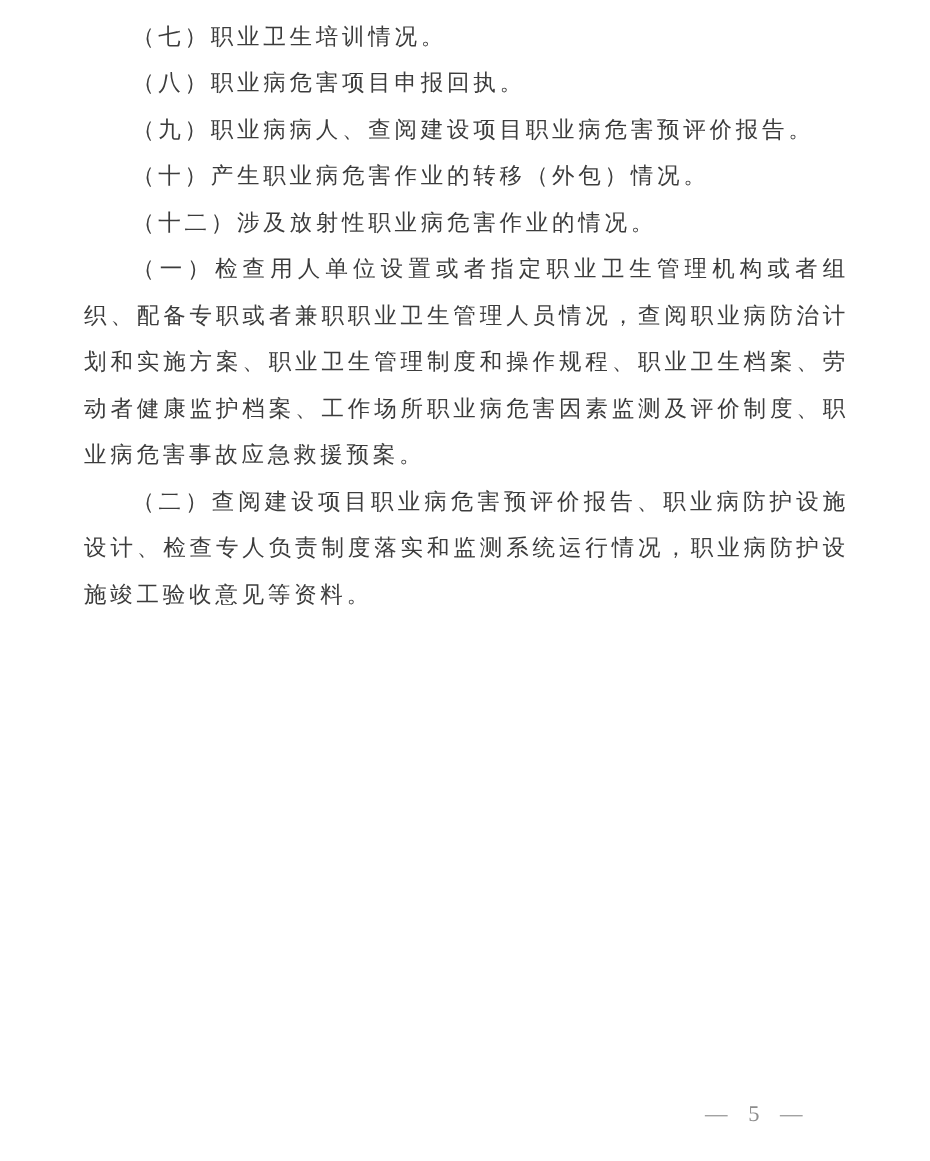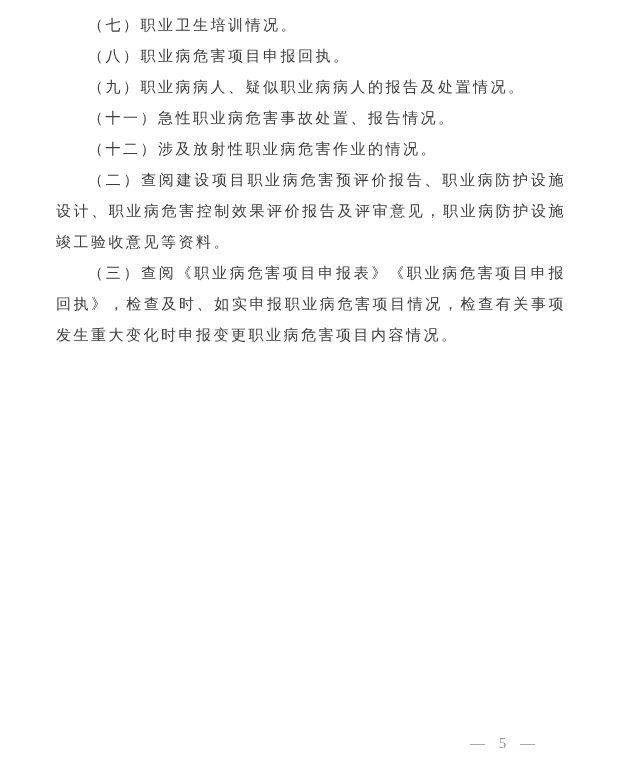--- a/index.html
+++ b/index.html
@@ -52,22 +52,22 @@
     line-height: 20px;
   }
 </style>
 </head>
 <body>
 
 <div class="page">
   <div class="content">
     <p>（七）职业卫生培训情况。</p>
     <p>（八）职业病危害项目申报回执。</p>
-    <p>（九）职业病病人、疑似职业病病人的报告及处置情况。</p>
-    <p>（十一）急性职业病危害事故处置、报告情况。</p>
+    <p>（九）职业病病人、查阅建设项目职业病危害预评价报告。</p>
+    <p>（十）产生职业病危害作业的转移（外包）情况。</p>
     <p>（十二）涉及放射性职业病危害作业的情况。</p>
-    <p>（二）查阅建设项目职业病危害预评价报告、职业病防护设施设计、职业病危害控制效果评价报告及评审意见，职业病防护设施竣工验收意见等资料。</p>
-    <p>（三）查阅《职业病危害项目申报表》《职业病危害项目申报回执》，检查及时、如实申报职业病危害项目情况，检查有关事项发生重大变化时申报变更职业病危害项目内容情况。</p>
+    <p>（一）检查用人单位设置或者指定职业卫生管理机构或者组织、配备专职或者兼职职业卫生管理人员情况，查阅职业病防治计划和实施方案、职业卫生管理制度和操作规程、职业卫生档案、劳动者健康监护档案、工作场所职业病危害因素监测及评价制度、职业病危害事故应急救援预案。</p>
+    <p>（二）查阅建设项目职业病危害预评价报告、职业病防护设施设计、检查专人负责制度落实和监测系统运行情况，职业病防护设施竣工验收意见等资料。</p>
   </div>
   <div class="footer">
     <span>— 5 —</span>
   </div>
 </div>
 
 </body></html>

